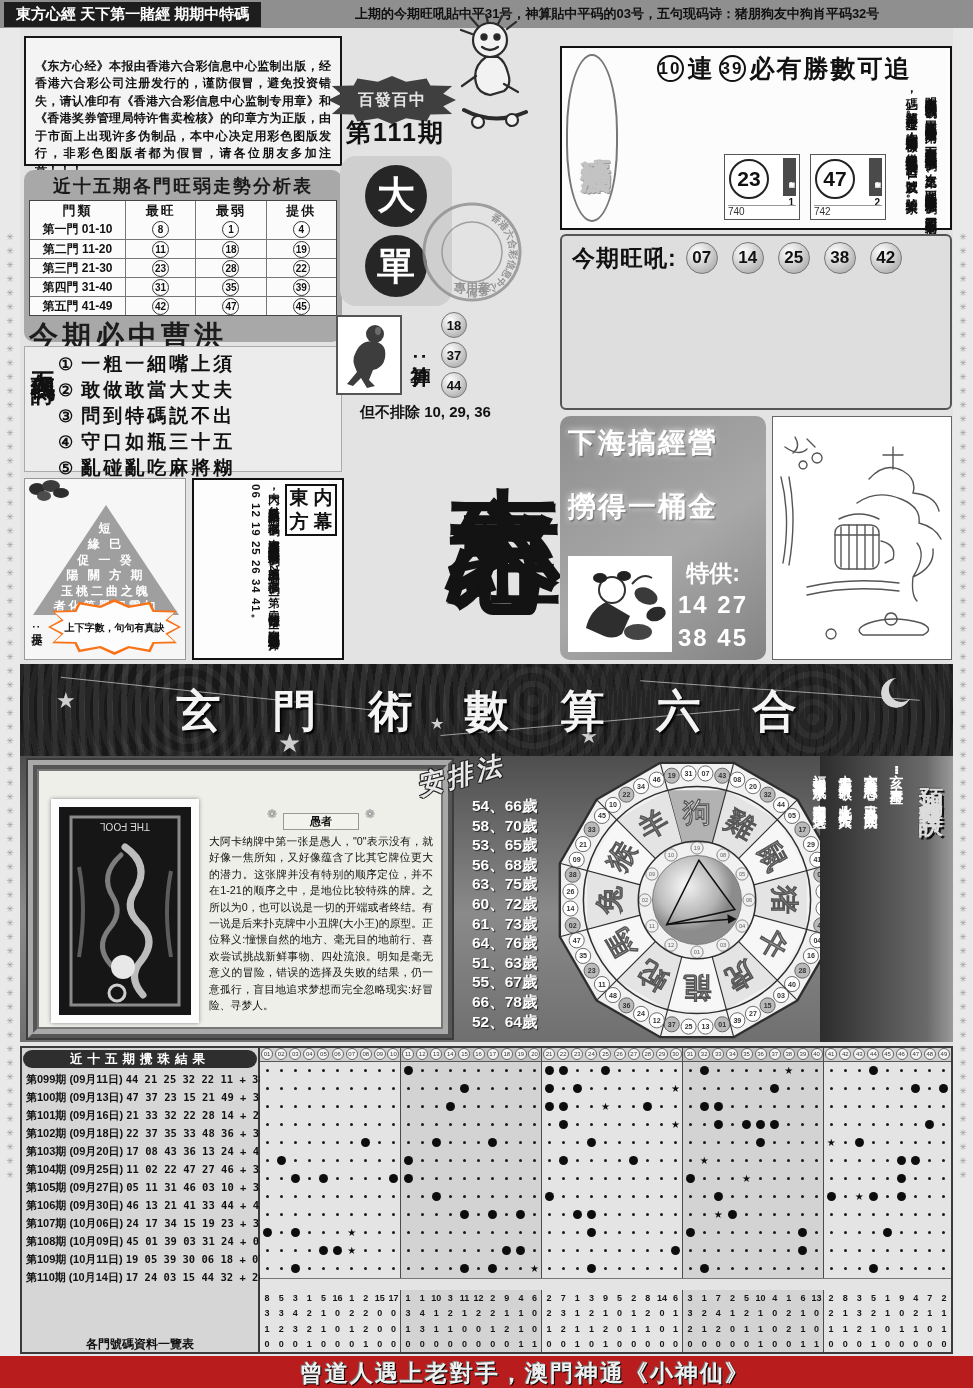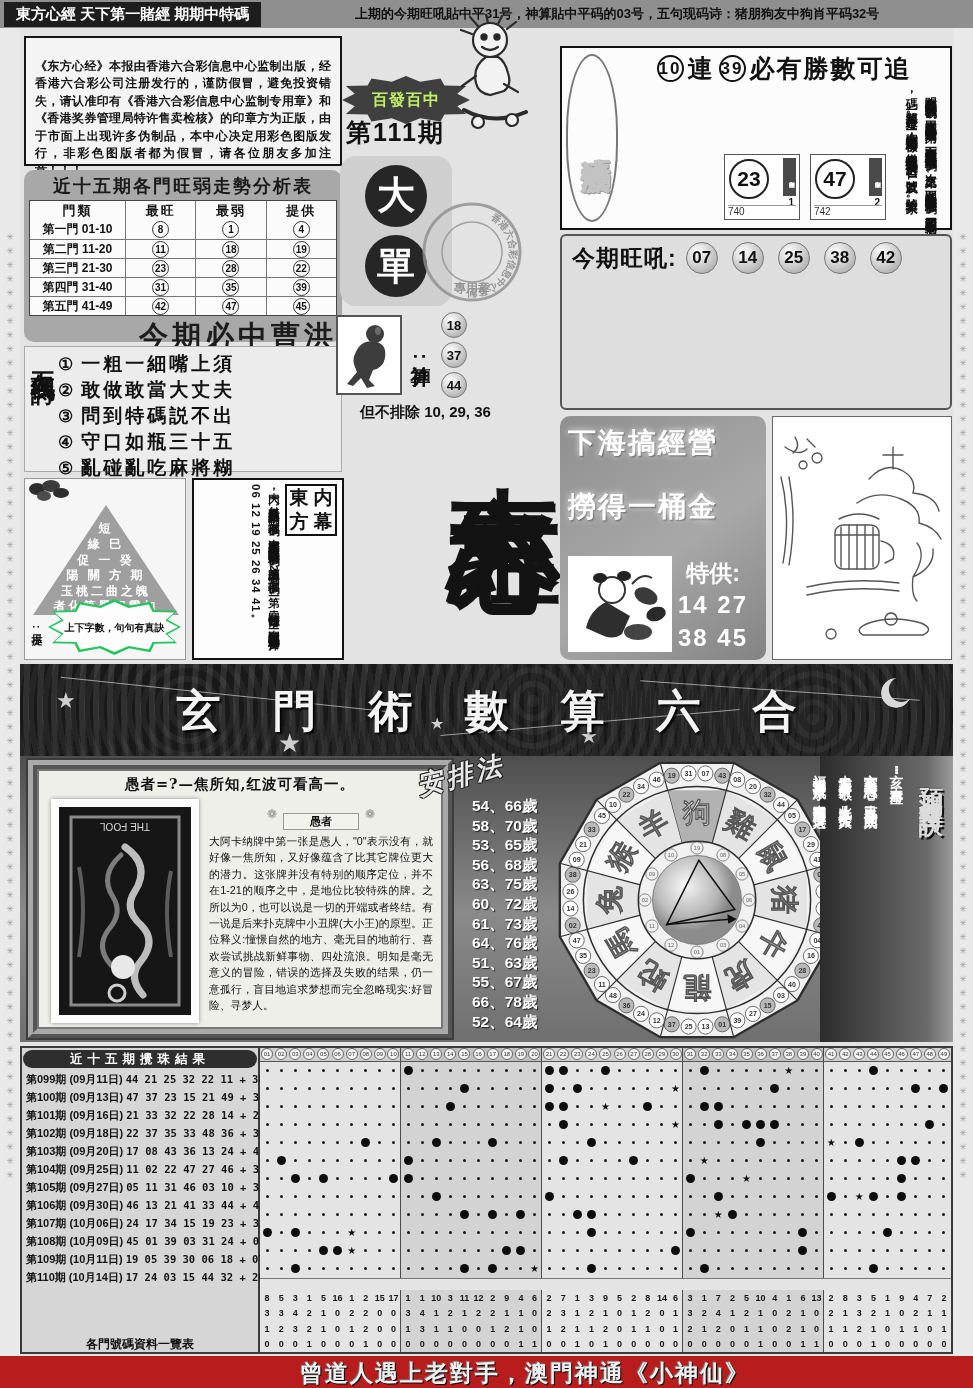--- a/index.html
+++ b/index.html
@@ -30,44 +30,44 @@
 
   
   .trend { left:24px; top:170px; width:318px; height:172px; background:#a8a8a8; border-radius:10px; padding:3px 5px; }
   .trend-title { font-size:18px; font-weight:bold; letter-spacing:2px; color:#1a1a1a; text-align:center; padding:1px 0 2px; }
   .trend-table { background:#fbfbfb; border:1px solid #444; }
   .trend-row { display:grid; grid-template-columns:1.35fr 1fr 1fr 1fr; height:19px; align-items:center; border-top:1px solid #777; }
   .trend-row:first-child { border-top:none; }
   .trend-row > div { text-align:center; font-size:12px; font-weight:bold; border-left:1px solid #777; height:100%; display:flex; align-items:center; justify-content:center; gap:2px;}
   .trend-row > div:first-child { border-left:none; }
   .trend-head > div { font-size:13px; letter-spacing:2px; }
-  .trend-footer { text-align:right; font-size:29px; font-weight:bold; color:#1c1c1c; letter-spacing:4px; padding-top:1px; }
+  .trend-footer { text-align:left; font-size:29px; font-weight:bold; color:#1c1c1c; letter-spacing:4px; padding-top:1px; }
 
   
   .poem { left:24px; top:346px; width:318px; height:126px; background:#ececec; border:1px solid #aaa; display:flex; padding:4px; }
   .poem-title { writing-mode:vertical-rl; font-size:24px; font-weight:bold; letter-spacing:2px; line-height:1; padding:2px 3px 0 2px; }
   .poem-lines { flex:1; display:flex; flex-direction:column; justify-content:space-around; }
   .poem-line { display:flex; align-items:center; gap:8px; font-family:"DejaVu Serif", serif; font-size:19px; font-weight:bold; letter-spacing:3px; }
   .poem-line .pn { font-size:17px; font-weight:bold; font-family:"Liberation Sans",sans-serif; letter-spacing:0; }
 
   
   .tri-box { left:24px; top:478px; width:162px; height:182px; background:#f6f6f6; border:1px solid #999; overflow:hidden; }
   .tri { position:absolute; left:8px; top:26px; width:146px; height:110px; background:#9f9f9f;
     clip-path:polygon(50% 0, 100% 100%, 0 100%); display:flex; flex-direction:column; justify-content:flex-end; align-items:center; }
   .tri div { color:#fff; font-weight:bold; font-size:12px; letter-spacing:3px; line-height:1.3; text-align:center; white-space:nowrap; }
   .tri-flower { position:absolute; left:2px; top:0; }
   .hint-row { position:absolute; left:4px; bottom:4px; right:4px; display:flex; align-items:center; gap:4px; }
   .hint-label { writing-mode:vertical-rl; font-size:11px; font-weight:bold; }
-  .burst-outer { flex:1; background:#22c55e; clip-path:polygon(50% 0%,61% 12%,77% 5%,80% 20%,97% 21%,90% 37%,100% 50%,90% 63%,97% 79%,80% 80%,77% 95%,61% 88%,50% 100%,39% 88%,23% 95%,20% 80%,3% 79%,10% 63%,0% 50%,10% 37%,3% 21%,20% 20%,23% 5%,39% 12%); padding:3px; height:56px; display:flex; }
+  .burst-outer { flex:1; background:#f97316; clip-path:polygon(50% 0%,61% 12%,77% 5%,80% 20%,97% 21%,90% 37%,100% 50%,90% 63%,97% 79%,80% 80%,77% 95%,61% 88%,50% 100%,39% 88%,23% 95%,20% 80%,3% 79%,10% 63%,0% 50%,10% 37%,3% 21%,20% 20%,23% 5%,39% 12%); padding:3px; height:56px; display:flex; }
   .burst-inner { flex:1; background:#fdfdfd; clip-path:inherit; display:flex; align-items:center; justify-content:center; text-align:center; font-size:10px; font-weight:bold; line-height:1.3; }
 
   
-  .starburst { left:342px; top:76px; width:128px; height:48px; background:#3f3f3f;
+  .starburst { left:328px; top:76px; width:128px; height:48px; background:#3f3f3f;
     clip-path:polygon(50% 0%,61% 12%,77% 5%,80% 20%,97% 21%,90% 37%,100% 50%,90% 63%,97% 79%,80% 80%,77% 95%,61% 88%,50% 100%,39% 88%,23% 95%,20% 80%,3% 79%,10% 63%,0% 50%,10% 37%,3% 21%,20% 20%,23% 5%,39% 12%);
-    display:flex; align-items:center; justify-content:center; color:#bef264; font-size:16px; font-weight:bold; letter-spacing:1px; }
+    display:flex; align-items:center; justify-content:center; color:#e5e5e5; font-size:16px; font-weight:bold; letter-spacing:1px; }
   .issue { left:346px; top:116px; font-size:25px; font-weight:bold; letter-spacing:2px; }
   .kid { left:430px; top:14px; }
   .bigsingle { left:340px; top:156px; width:112px; height:150px; background:#cfcfcf; border-radius:16px;
     display:flex; flex-direction:column; align-items:center; justify-content:space-evenly; }
   .bigsingle .bs { width:62px; height:62px; border-radius:50%; background:#262626; color:#fff; font-size:38px; font-weight:bold;
     display:flex; align-items:center; justify-content:center; }
   .godcalc { left:336px; top:312px; width:230px; height:86px; display:flex; align-items:center; gap:6px; }
   .monkey-frame { width:66px; height:80px; background:#fff; border:2px solid #555; display:flex; align-items:center; justify-content:center; }
   .god-label { font-size:20px; font-weight:bold; writing-mode:vertical-rl; letter-spacing:2px; }
   .god-balls { display:flex; flex-direction:column; gap:4px; }
@@ -480,21 +480,20 @@
     <span class="star" style="left:36px; top:24px; font-size:22px;">★</span>
     <span class="star" style="left:258px; top:64px; font-size:26px;">★</span>
     <span class="star" style="left:410px; top:50px; font-size:16px;">★</span>
     <span class="star" style="left:560px; top:60px; font-size:20px;">★</span>
     <span class="moon"></span>
     <div class="banner-text">玄門術數算六合</div>
   </div>
 
   <div class="box feature">
     <div class="frame">
-      <div class="frame-title">愚者=?—焦所知,红波可看高一。</div>
       <div class="fool-card">
         <svg width="132" height="208" viewBox="0 0 132 208">
           <rect x="0" y="0" width="132" height="208" fill="#161616"></rect>
           <rect x="12" y="10" width="108" height="188" fill="none" stroke="#8a8a8a" stroke-width="3"></rect>
           <text x="66" y="24" text-anchor="middle" font-size="10" fill="#dcdcdc" transform="rotate(180 66 20)">THE FOOL</text>
           <path d="M66 40 q26 18 10 44 q-12 18 6 34 q16 16 0 36 q-14 16 2 34" fill="none" stroke="#bdbdbd" stroke-width="7" stroke-linecap="round"></path>
           <path d="M62 48 q-22 20 -8 42 q10 16 -4 32 q-14 18 2 36" fill="none" stroke="#7d7d7d" stroke-width="5" stroke-linecap="round"></path>
           <circle cx="64" cy="160" r="12" fill="#e8e8e8"></circle>
           <circle cx="58" cy="186" r="8" fill="none" stroke="#cfcfcf" stroke-width="3"></circle>
           <path d="M20 60 q8 40 0 90 M112 64 q-8 40 0 86" stroke="#5c5c5c" stroke-width="4" fill="none"></path>

